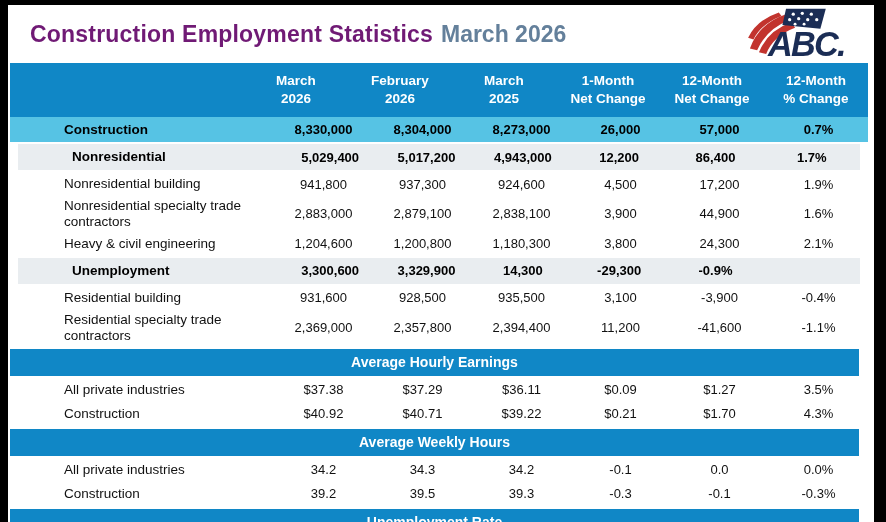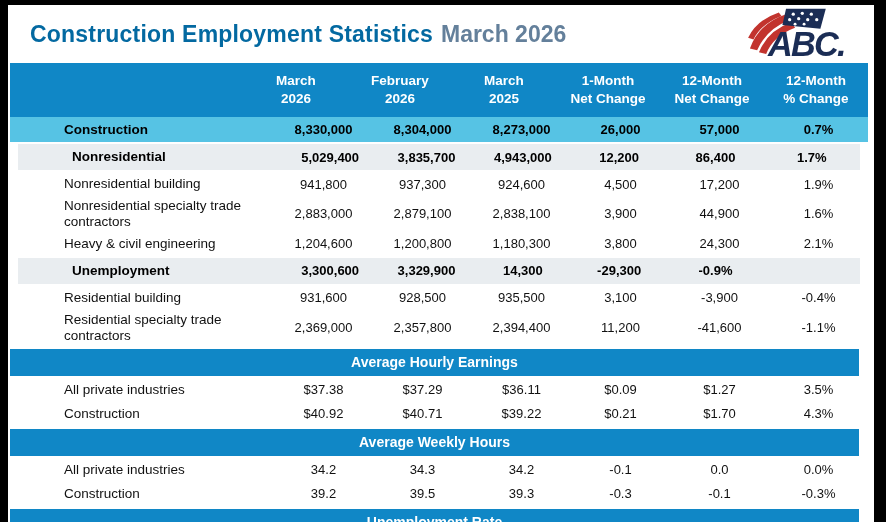--- a/index.html
+++ b/index.html
@@ -18,21 +18,21 @@
     overflow: hidden;
   }
   
   .header-area {
     height: 58px;
     display: flex;
     align-items: center;
     padding-left: 22px;
     position: relative;
   }
-  .page-title { font-size: 23px; font-weight: 600; color: #0369a1; letter-spacing: 0.2px; }
+  .page-title { font-size: 23px; font-weight: 600; color: #701a75; letter-spacing: 0.2px; }
   .page-period { font-size: 23px; font-weight: 600; color: #64809b; margin-left: 8px; }
   .logo { position: absolute; right: 10px; top: 2px; width: 118px; height: 56px; }
   
   .stats-table { margin-left: 2px; width: 858px; }
   .grid-row {
     display: grid;
     grid-template-columns: 234px repeat(6, 1fr);
     align-items: center;
   }
   .col-header {
@@ -125,21 +125,21 @@
           <div class="val">8,330,000</div>
           <div class="val">8,304,000</div>
           <div class="val">8,273,000</div>
           <div class="val">26,000</div>
           <div class="val">57,000</div>
           <div class="val">0.7%</div>
         </div>
         <div class="grid-row row subtotal">
           <div class="label">Nonresidential</div>
           <div class="val">5,029,400</div>
-          <div class="val">3,835,700</div>
+          <div class="val">5,017,200</div>
           <div class="val">4,943,000</div>
           <div class="val">12,200</div>
           <div class="val">86,400</div>
           <div class="val">1.7%</div>
         </div>
         <div class="grid-row row detail">
           <div class="label">Nonresidential building</div>
           <div class="val">941,800</div>
           <div class="val">937,300</div>
           <div class="val">924,600</div>

